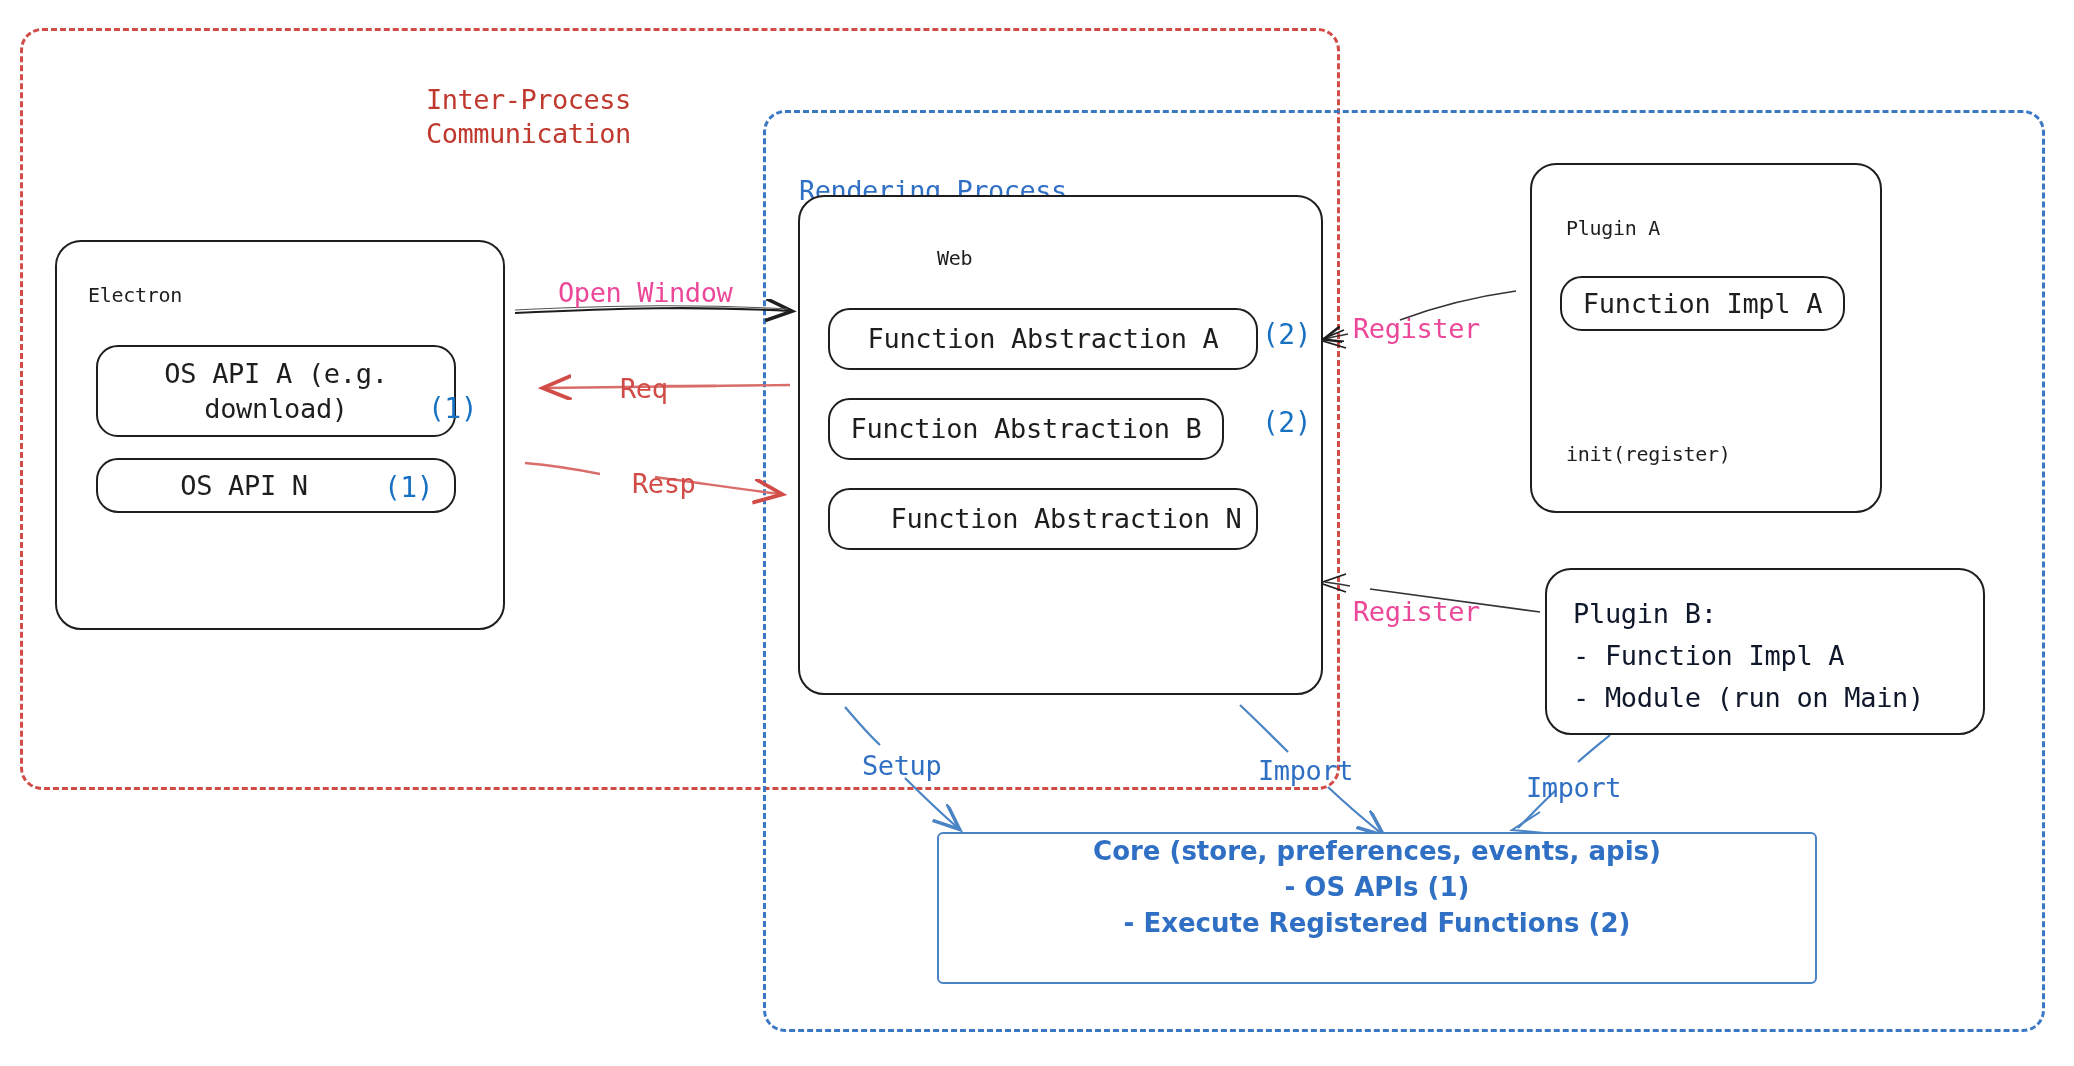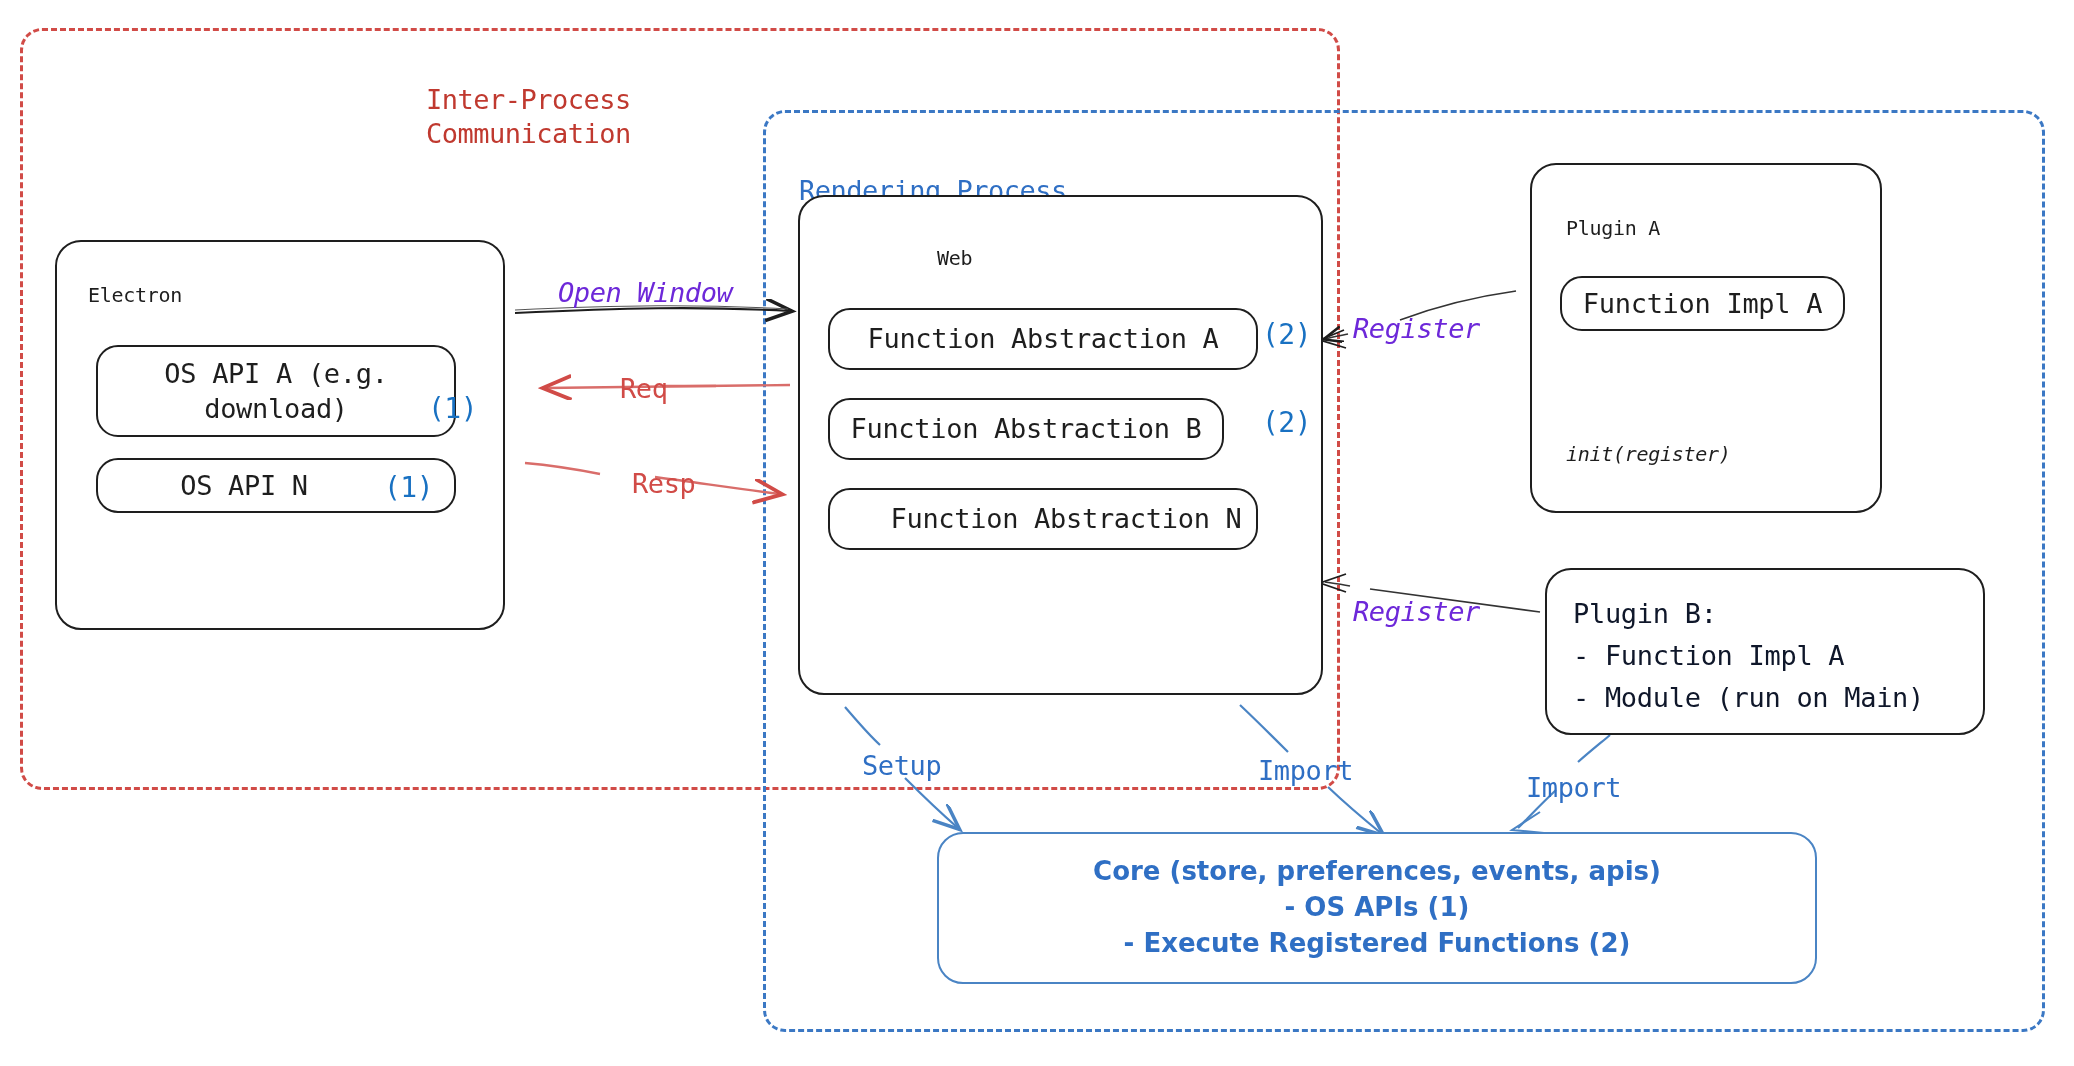--- a/index.html
+++ b/index.html
@@ -106,59 +106,59 @@
   #fa-n { left: 828px; top: 488px; width: 430px; height: 62px; padding-left: 46px; }
   #fa-a-mark { left: 1262px; top: 318px; }
   #fa-b-mark { left: 1262px; top: 406px; }
   #execute-label { left: 843px; top: 582px; }
 
   
   #pluginA-box { left: 1530px; top: 163px; width: 352px; height: 350px; }
   #pluginA-title { left: 1566px; top: 216px; }
   #fi-a { left: 1560px; top: 276px; width: 285px; height: 55px; }
   #fi-b { left: 1562px; top: 362px; width: 285px; height: 55px; }
-  #init-label { left: 1566px; top: 442px; font-style: italic; }
+  #init-label { left: 1566px; top: 442px; }
 
   
   #pluginB-box { left: 1545px; top: 568px; width: 440px; height: 167px; }
   #pluginB-text {
     position: absolute; left: 1573px; top: 593px;
     font-size: 27px; color: #0f172a; white-space: pre;
     line-height: 1.55; letter-spacing: -0.3px;
   }
 
   
   #core-box {
     position: absolute;
     left: 937px; top: 832px; width: 880px; height: 152px;
     box-sizing: border-box;
     border: 2.5px solid #4a84c4;
-    border-radius: 26px;
-    background: #ffffff;
-    display: flex; align-items: center; justify-content: center;
+    border-radius: 6px;
+    background: #ffffff;
+    display: flex; align-items: flex-start; justify-content: center;
   }
   #core-text {
     font-family: "DejaVu Sans", "Liberation Sans", sans-serif;
     font-weight: bold;
     font-size: 26px;
     color: #2f6fc4;
     text-align: center;
     white-space: pre;
     line-height: 1.38;
     letter-spacing: 0px;
   }
 
   
   .edge-label {
     position: absolute;
     font-size: 27px;
     white-space: pre;
     letter-spacing: -0.4px;
   }
-  .lbl-dark { color: #6d28d9; font-style: italic; }
+  .lbl-dark { color: #ec4899; }
   .lbl-red  { color: #d14b47; }
   .lbl-blue { color: #2f6fc4; }
 
   #lbl-open-window { left: 558px; top: 277px; }
   #lbl-req  { left: 620px; top: 373px; }
   #lbl-resp { left: 632px; top: 468px; }
   #lbl-register-top { left: 1353px; top: 313px; }
   #lbl-register-bottom { left: 1353px; top: 596px; }
   #lbl-setup { left: 862px; top: 750px; }
   #lbl-import-mid { left: 1258px; top: 755px; }

